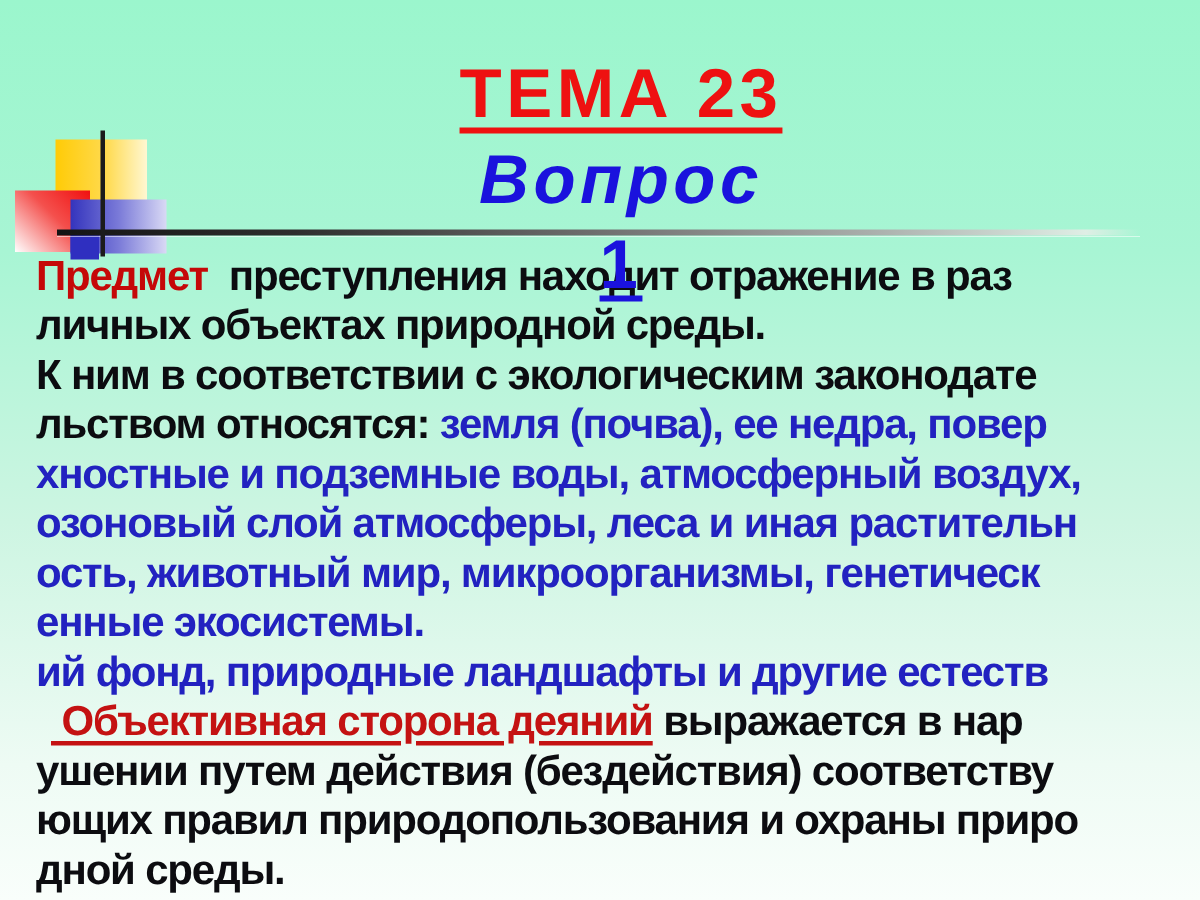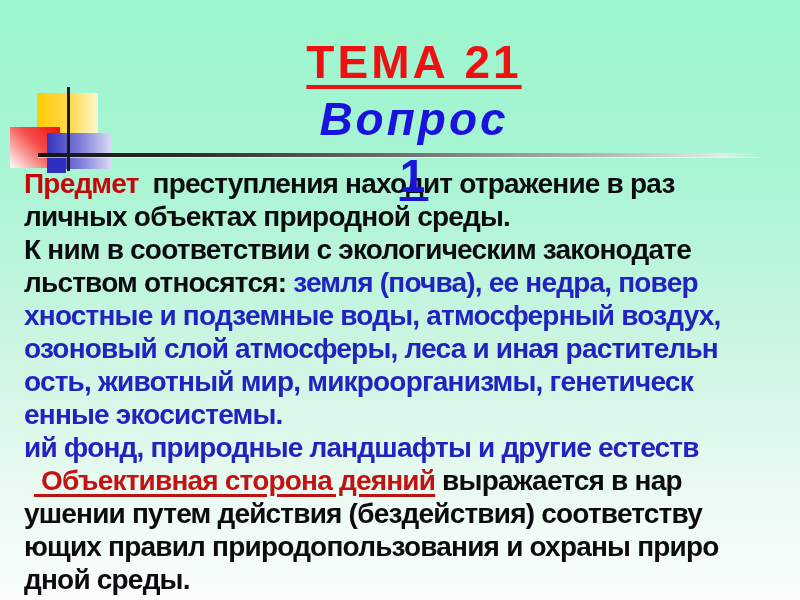--- a/index.html
+++ b/index.html
@@ -49,21 +49,21 @@
     <div class="sq sq-yellow"></div>
     <div class="sq sq-red"></div>
     <div class="sq sq-blue"></div>
     <div class="sq sq-blue2"></div>
     <div class="vline"></div>
   </div>
 
   <div class="hrule"></div>
 
   <div class="title">
-    <div class="t-red">ТЕМА 21</div>
+    <div class="t-red">ТЕМА 23</div>
     <div class="t-blue">Вопрос</div>
     <div class="t-num">1</div>
   </div>
 
   <div class="body">
       <div class="bodyline"><span class="seg-red">Предмет</span><span class="seg-dark">  преступления находит отражение в раз</span></div>
       <div class="bodyline"><span class="seg-dark">личных объектах природной среды.</span></div>
       <div class="bodyline"><span class="seg-dark">К ним в соответствии с экологическим законодате</span></div>
       <div class="bodyline"><span class="seg-dark">льством относятся: </span><span class="seg-blue">земля (почва), ее недра, повер</span></div>
       <div class="bodyline"><span class="seg-blue">хностные и подземные воды, атмосферный воздух,</span></div>

